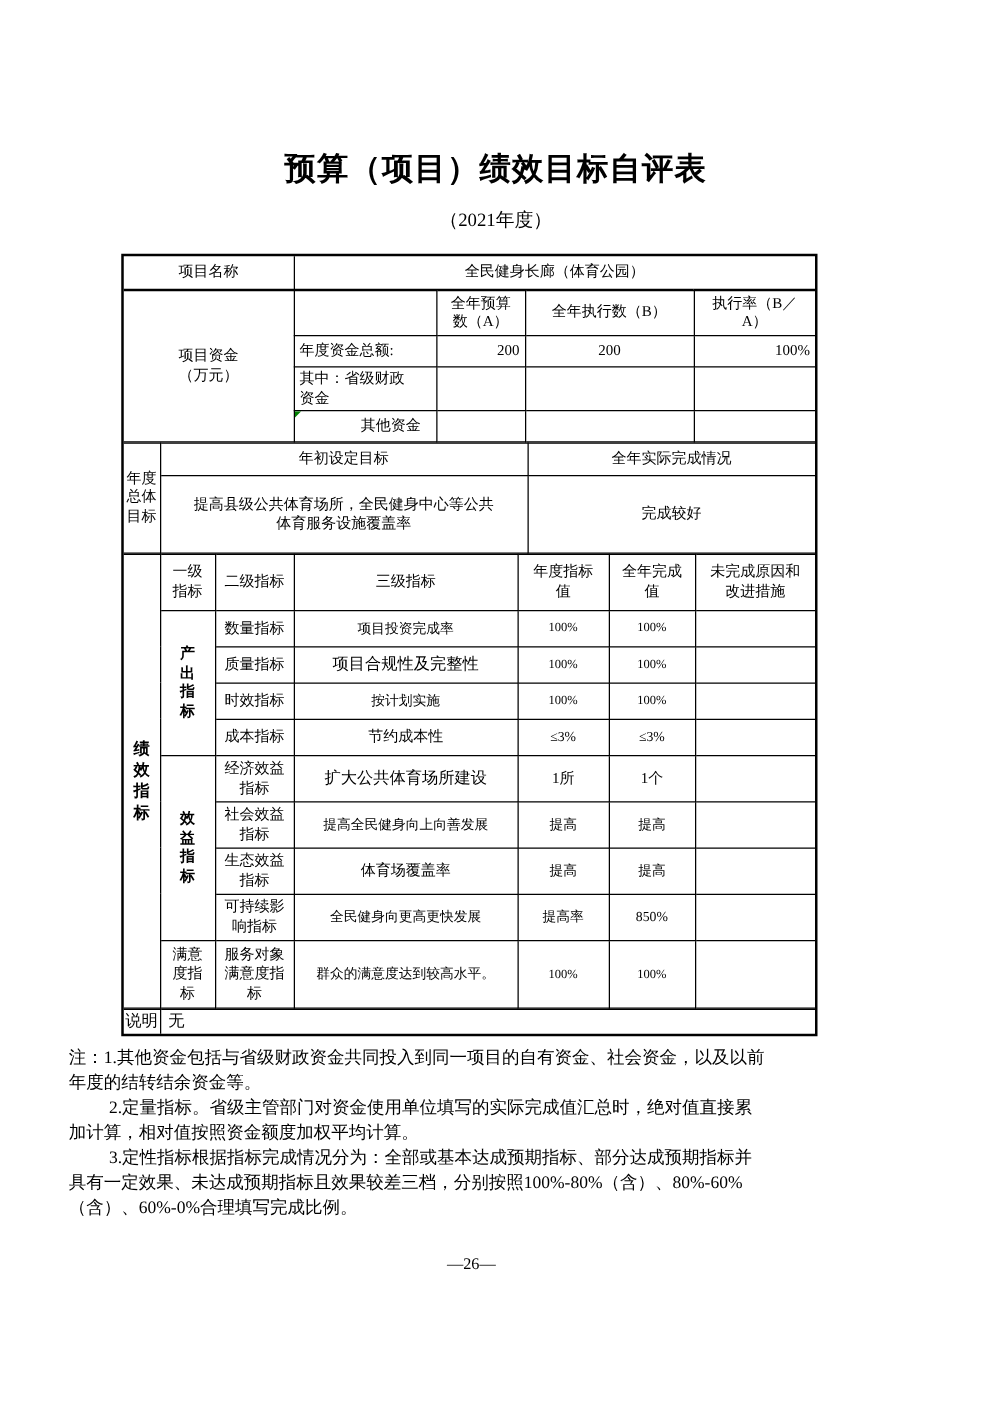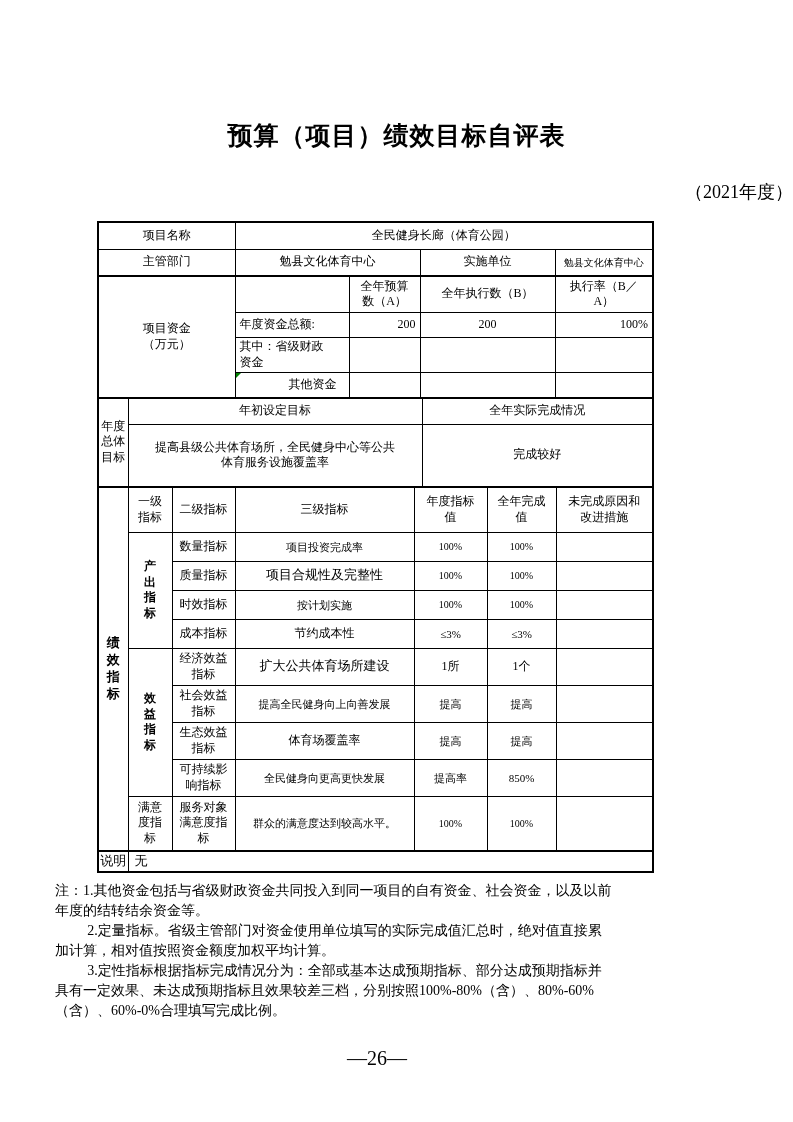--- a/index.html
+++ b/index.html
@@ -2,21 +2,21 @@
 <html style="--color-marker_green: #008000; --color-text: #000000; --color-background: #ffffff;"><head>
 <meta charset="utf-8">
 <style>
   html,body{margin:0;padding:0;background:#ffffff;}
   .page{
     width:793px;height:1122px;background:#fff;color:#000;
     font-family:"Liberation Serif","DejaVu Serif",serif;
     box-sizing:border-box;padding-top:120px;position:relative;overflow:hidden;
   }
   .title{text-align:center;font-size:25px;font-weight:bold;letter-spacing:1px;line-height:1.25;}
-  .subtitle{text-align:right;font-size:18px;margin-top:29px;}
+  .subtitle{text-align:center;font-size:15px;margin-top:16px;}
   .tablewrap{width:553px;margin:17px 0 0 97px;border:2px solid #000;}
   table.sec{border-collapse:collapse;table-layout:fixed;width:553px;margin:0;}
   td{
     border:1px solid #000;text-align:center;vertical-align:middle;
     padding:1px 2px;font-size:12px;line-height:1.3;overflow:hidden;word-break:break-all;
   }
   .edgeL{border-left:0;}
   .edgeR{border-right:0;}
   table.first tr:first-child td{border-top:0;}
   table.last tr:last-child td{border-bottom:0;}
@@ -40,21 +40,21 @@
   .hD0{height:45px;}.hD1{height:29px;}.hE1{height:37px;}.hM{height:54px;}.hS{height:18px;}
   .rel{position:relative;}
   .green-tri{
     position:absolute;left:0;top:0;width:0;height:0;
     border-top:5px solid var(--color-marker_green,#008000);
     border-right:5px solid transparent;
   }
   .notes{width:560px;margin:8px 0 0 55px;font-size:14px;line-height:20px;}
   .notes p{margin:0;}
   .notes p.ind{text-indent:2.3em;}
-  .pagenum{width:560px;margin-left:97px;text-align:center;margin-top:26px;font-size:20px;}
+  .pagenum{width:560px;margin-left:97px;text-align:center;margin-top:26px;font-size:13px;}
 </style>
 </head>
 <body>
 
 <div class="page">
 
   <div class="title">预算（项目）绩效目标自评表</div>
   <div class="subtitle">（2021年度）</div>
 
   <div class="tablewrap">
@@ -63,26 +63,20 @@
       <colgroup>
           <col style="width:136px">
           <col style="width:185px">
           <col style="width:135px">
           <col style="width:97px">
         </colgroup>
       <tbody>
           <tr class="hA">
         <td class="edgeL">项目名称</td>
         <td class="edgeR" colspan="3">全民健身长廊（体育公园）</td>
-      </tr>
-      <tr class="hA">
-        <td class="edgeL">主管部门</td>
-        <td>勉县文化体育中心</td>
-        <td>实施单位</td>
-        <td class="edgeR f10 tight">勉县文化体育中心</td>
       </tr>
     </tbody>
       </table>
 
     <table class="sec">
       <colgroup>
           <col style="width:136px">
           <col style="width:114px">
           <col style="width:71px">
           <col style="width:135px">

